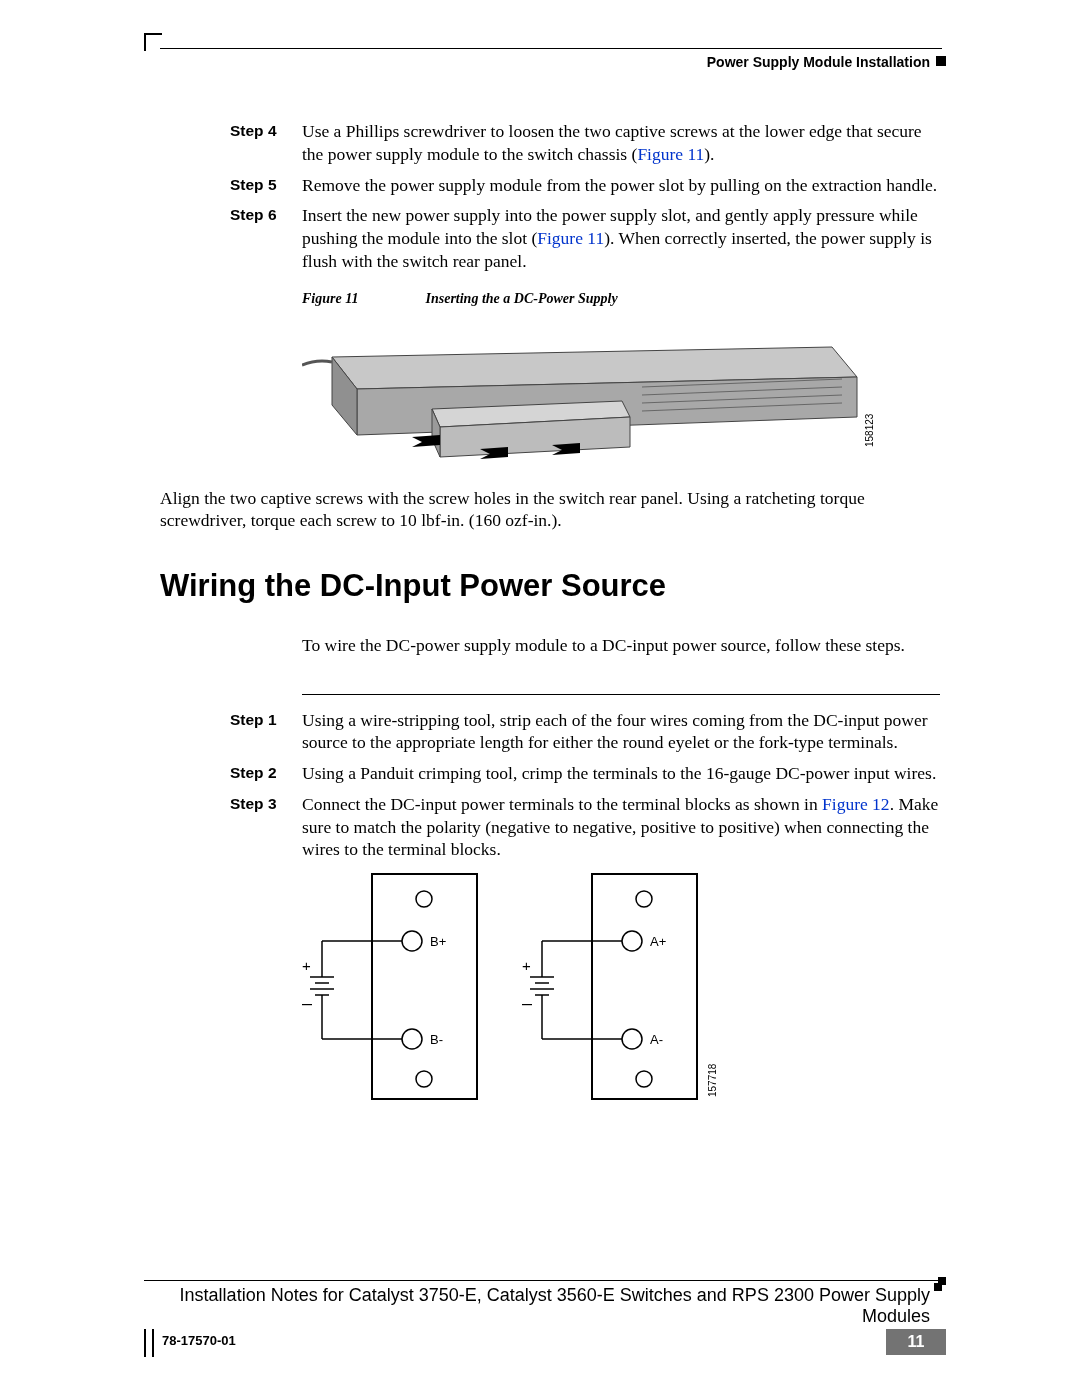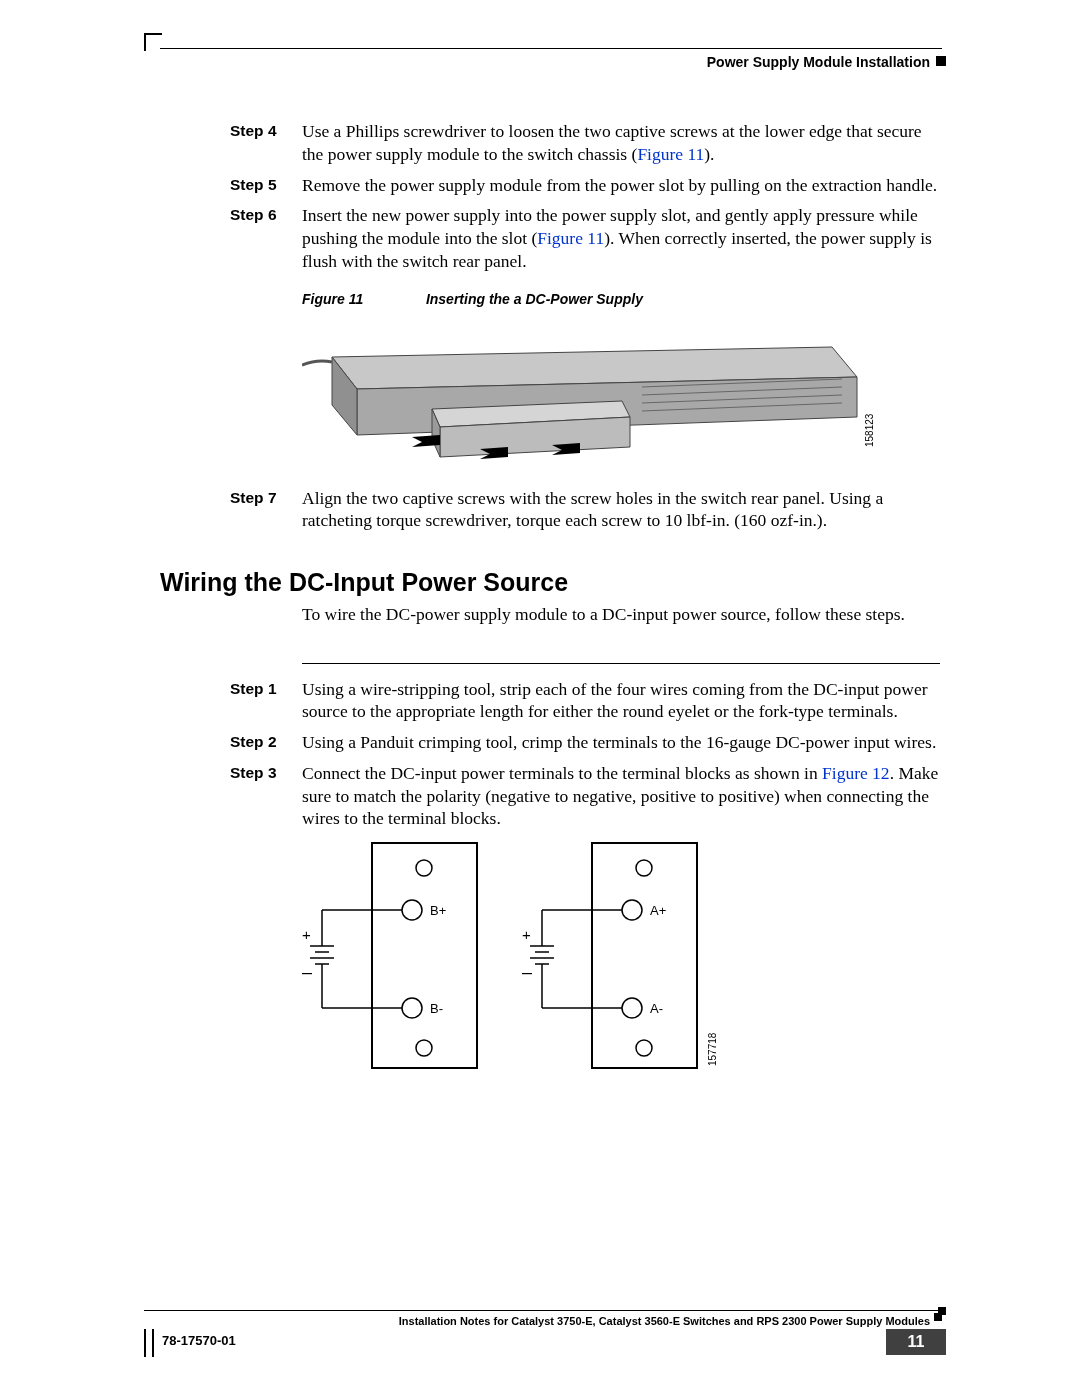--- a/index.html
+++ b/index.html
@@ -69,63 +69,63 @@
     font-size: 17.5px;
     line-height: 1.35;
     margin-bottom: 36px;
     margin-top: 4px;
   }
   .link {
     color: #0033cc;
   }
   .figure-caption {
     margin-left: 142px;
-    font-family: Liberation Sans, sans-serif;
+    font-family: Liberation Serif, serif;
     font-size: 14px;
     font-weight: bold;
     font-style: italic;
     margin-top: 18px;
     margin-bottom: 10px;
   }
   .figure-caption .fig-label {
     display: inline-block;
     width: 120px;
     font-style: italic;
   }
   .figure-box {
     margin-left: 142px;
     position: relative;
   }
   .section-heading {
     font-family: Arial, Helvetica, sans-serif;
     font-weight: bold;
-    font-size: 25px;
+    font-size: 31px;
     margin-top: 36px;
-    margin-bottom: 6px;
+    margin-bottom: 30px;
   }
   .hr-thin {
     margin-left: 142px;
     border: none;
     border-top: 1.2px solid #000;
     margin-top: 14px;
     margin-bottom: 14px;
   }
   .footer {
     position: absolute;
     left: 72px; right: 62px; bottom: 40px;
   }
   .footer-rule {
     border-top: 1.2px solid #000;
     position: relative;
   }
   .footer-title {
     text-align: right;
     font-family: Arial, Helvetica, sans-serif;
-    font-weight: bold;
-    font-size: 11px;
+    font-weight: normal;
+    font-size: 18px;
     padding-right: 16px;
     padding-top: 4px;
   }
   .footer-sq1 {
     position: absolute;
     right: 0; top: -4px;
     width: 8px; height: 8px;
     background: #000;
   }
   .footer-sq2 {
@@ -153,21 +153,21 @@
   }
   .footer-left-bar2 {
     position: absolute;
     left: 8px; top: 0; bottom: 0;
     width: 1.5px; background: #000;
   }
   .page-num-box {
     position: absolute;
     right: 0; top: 0;
     width: 60px; height: 26px;
-    background: #404040;
+    background: #737373;
     color: #fff;
     font-family: Arial, Helvetica, sans-serif;
     font-weight: bold;
     font-size: 16px;
     text-align: center;
     line-height: 26px;
   }
   
   .device-svg { width: 560px; height: 160px; }
   .schematic-svg { width: 430px; height: 235px; }
@@ -233,21 +233,20 @@
         </g>
 
         <polygon points="110,120 138,118 138,128 110,130 120,125" fill="#000"></polygon>
         <polygon points="178,132 206,130 206,140 178,142 188,137" fill="#000"></polygon>
         <polygon points="250,128 278,126 278,136 250,138 260,133" fill="#000"></polygon>
       </svg>
       <div class="fig-id" style="left:562px; top:130px;">158123</div>
     </div>
 
     <div class="step-row">
-      <div class="step-label">Step 7</div>
       <div class="step-text">Align the two captive screws with the screw holes in the switch rear panel. Using a ratcheting torque screwdriver, torque each screw to 10 lbf-in. (160 ozf-in.).</div>
     </div>
 
     <div class="section-heading">Wiring the DC-Input Power Source</div>
     <div class="intro-text">To wire the DC-power supply module to a DC-input power source, follow these steps.</div>
 
     <hr class="hr-thin">
 
     <div class="step-row">
       <div class="step-label">Step 1</div>

